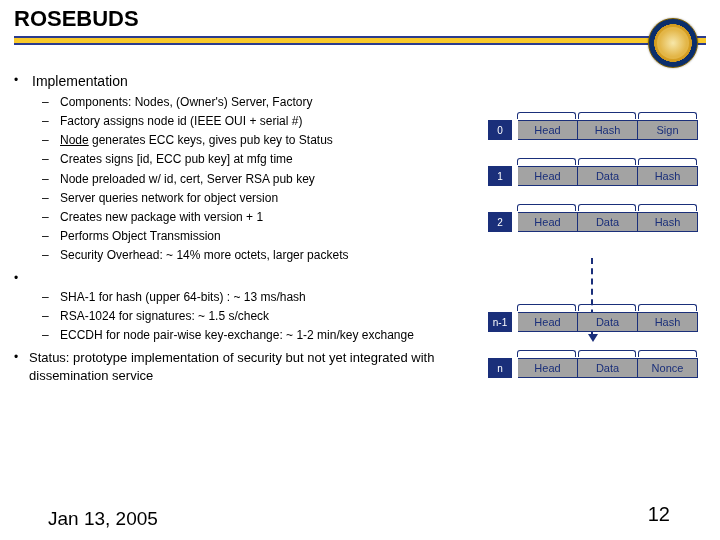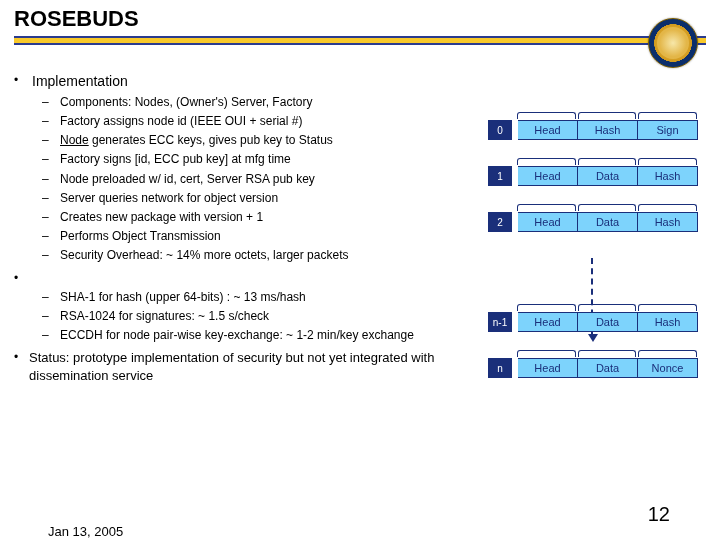--- a/index.html
+++ b/index.html
@@ -121,21 +121,21 @@
   }
   .pkt .cell {
     flex: 1;
     border: 1px solid #1a2f7a;
     border-left: none;
     display: flex;
     align-items: center;
     justify-content: center;
     font-size: 11px;
     color: #1a2f7a;
-    background: #7dd3fc;
+    background: #a3a3a3;
   }
   .pkt .cell:first-of-type { border-left: 1px solid #1a2f7a; }
   .pkt .brace {
     position: absolute;
     left: 28px;
     right: 0;
     top: -8px;
     height: 8px;
     display: flex;
   }
@@ -167,22 +167,22 @@
     border-right: 5px solid transparent;
     border-top: 8px solid #1a2f7a;
   }
   .gap {
     height: 54px;
     position: relative;
   }
   .footer-date {
     position: absolute;
     left: 48px;
-    bottom: 1px;
-    font-size: 13px;
+    bottom: 10px;
+    font-size: 19px;
   }
   .footer-page {
     position: absolute;
     right: 50px;
     bottom: 14px;
     font-size: 20px;
   }
 </style>
 </head>
 <body>
@@ -208,21 +208,21 @@
   <div class="sub">
       <span class="dash">–</span>
       <span class="txt">Factory assigns node id (IEEE OUI + serial #)</span>
     </div>
   <div class="sub">
       <span class="dash">–</span>
       <span class="txt"><span class="u">Node</span><span> generates ECC keys, gives pub key to Status</span></span>
     </div>
   <div class="sub">
       <span class="dash">–</span>
-      <span class="txt">Factory signs [id, ECC pub key] at mfg time</span>
+      <span class="txt">Creates signs [id, ECC pub key] at mfg time</span>
     </div>
   <div class="sub">
       <span class="dash">–</span>
       <span class="txt">Node preloaded w/ id, cert, Server RSA pub key</span>
     </div>
   <div class="sub">
       <span class="dash">–</span>
       <span class="txt">Server queries network for object version</span>
     </div>
   <div class="sub">

